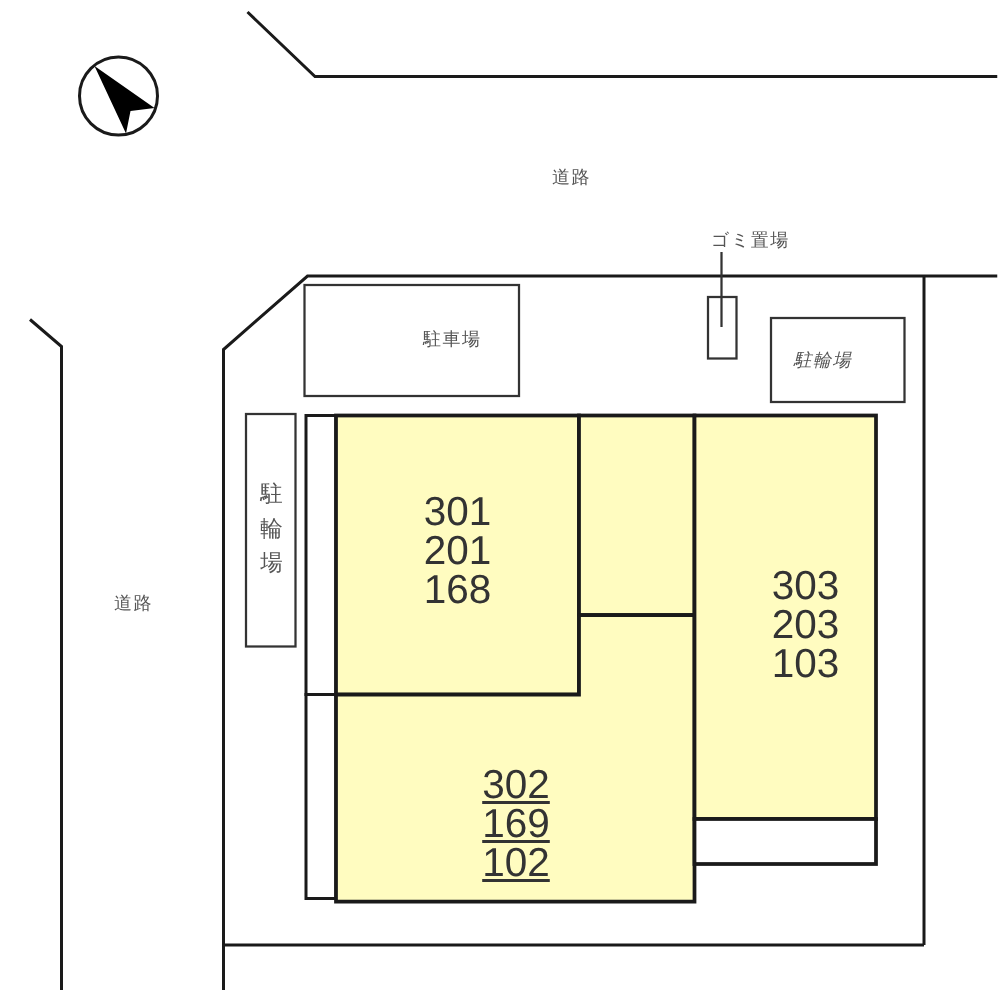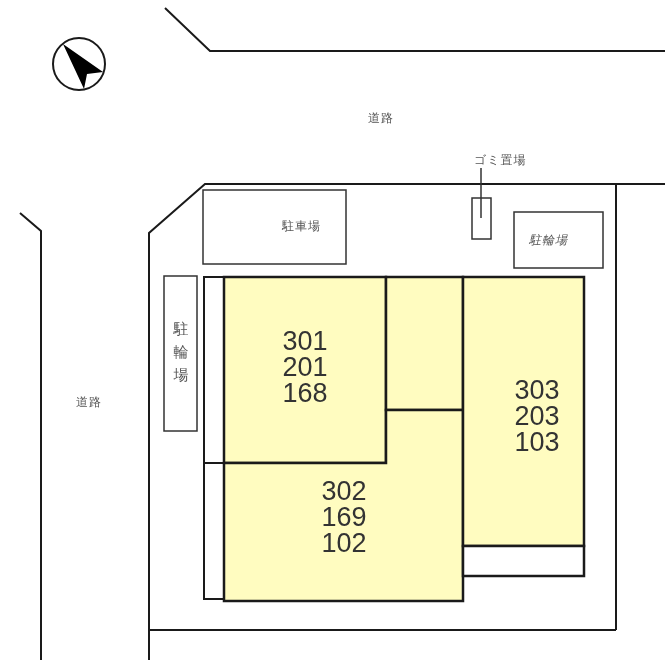--- a/index.html
+++ b/index.html
@@ -61,21 +61,21 @@
   <div>輪</div>
   <div>場</div>
 </div>
 
 <div class="unit" style="left:280px; top:328px; width:50px;">
   <div>301</div>
   <div>201</div>
   <div>168</div>
 </div>
 
-<div class="unit" style="left:319px; top:478px; width:50px;">
+<div class="unit" style="left:319px; top:510px; width:50px;text-decoration:underline;">
   <div>302</div>
   <div>169</div>
   <div>102</div>
 </div>
 
 <div class="unit" style="left:492px; top:377px; width:50px;margin-left:20px;">
   <div>303</div>
   <div>203</div>
   <div>103</div>
 </div>

